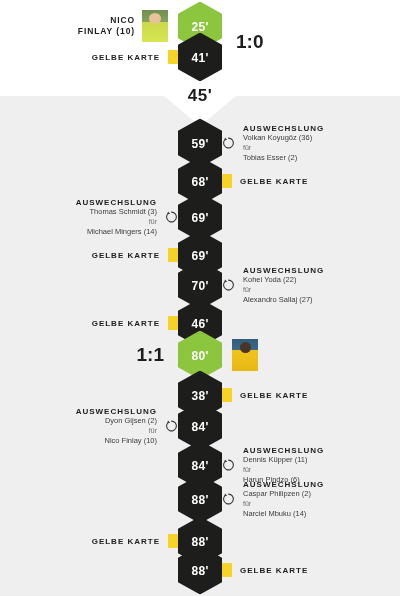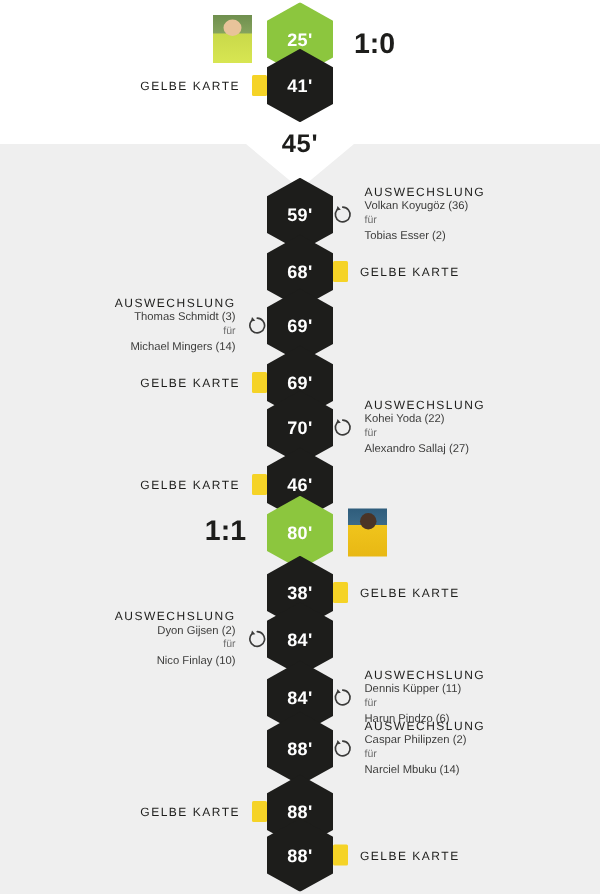--- a/index.html
+++ b/index.html
@@ -97,21 +97,21 @@
     gap: 8px;
   }
   .side-left  { right: 222px; flex-direction: row; justify-content: flex-end; }
   .side-right { left: 222px;  flex-direction: row; justify-content: flex-start; }
 
   .side-left .txt  { text-align: right; }
   .side-right .txt { text-align: left; }
 
   .evt-title {
     font-size: 8px;
-    font-weight: normal;
+    font-weight: bold;
     letter-spacing: 1px;
     color: #1d1d1b;
     white-space: nowrap;
     text-transform: uppercase;
   }
   .evt-line {
     font-size: 7.5px;
     color: #3c3c3b;
     line-height: 10px;
     white-space: nowrap;
@@ -223,23 +223,27 @@
 <div class="half half-second">
   <div class="notch"></div>
 </div>
 
 <div class="halftime" style="top:96px">45'</div>
 
 <div id="timeline">
     <div class="row" style="top: 26px;">
       <div class="badge goal">25'</div>
       <div class="left-goal-wrap">
+        <div class="txt" style="text-align: right;">
+          <div class="scorer-name">NICO</div>
+          <div class="scorer-name">FINLAY (10)</div>
+        </div>
         <div class="photo green"></div>
       </div>
-      <div class="score score-right" style="top: 4px;">1:0</div>
+      <div class="score score-right" style="top: 16px;">1:0</div>
     </div>
     <div class="row" style="top: 57px;">
       <div class="badge">41'</div>
       <div class="side side-left">
         <div class="txt">
           <div class="evt-title">GELBE KARTE</div>
         </div>
         <div class="card-icon"></div>
       </div>
     </div>

